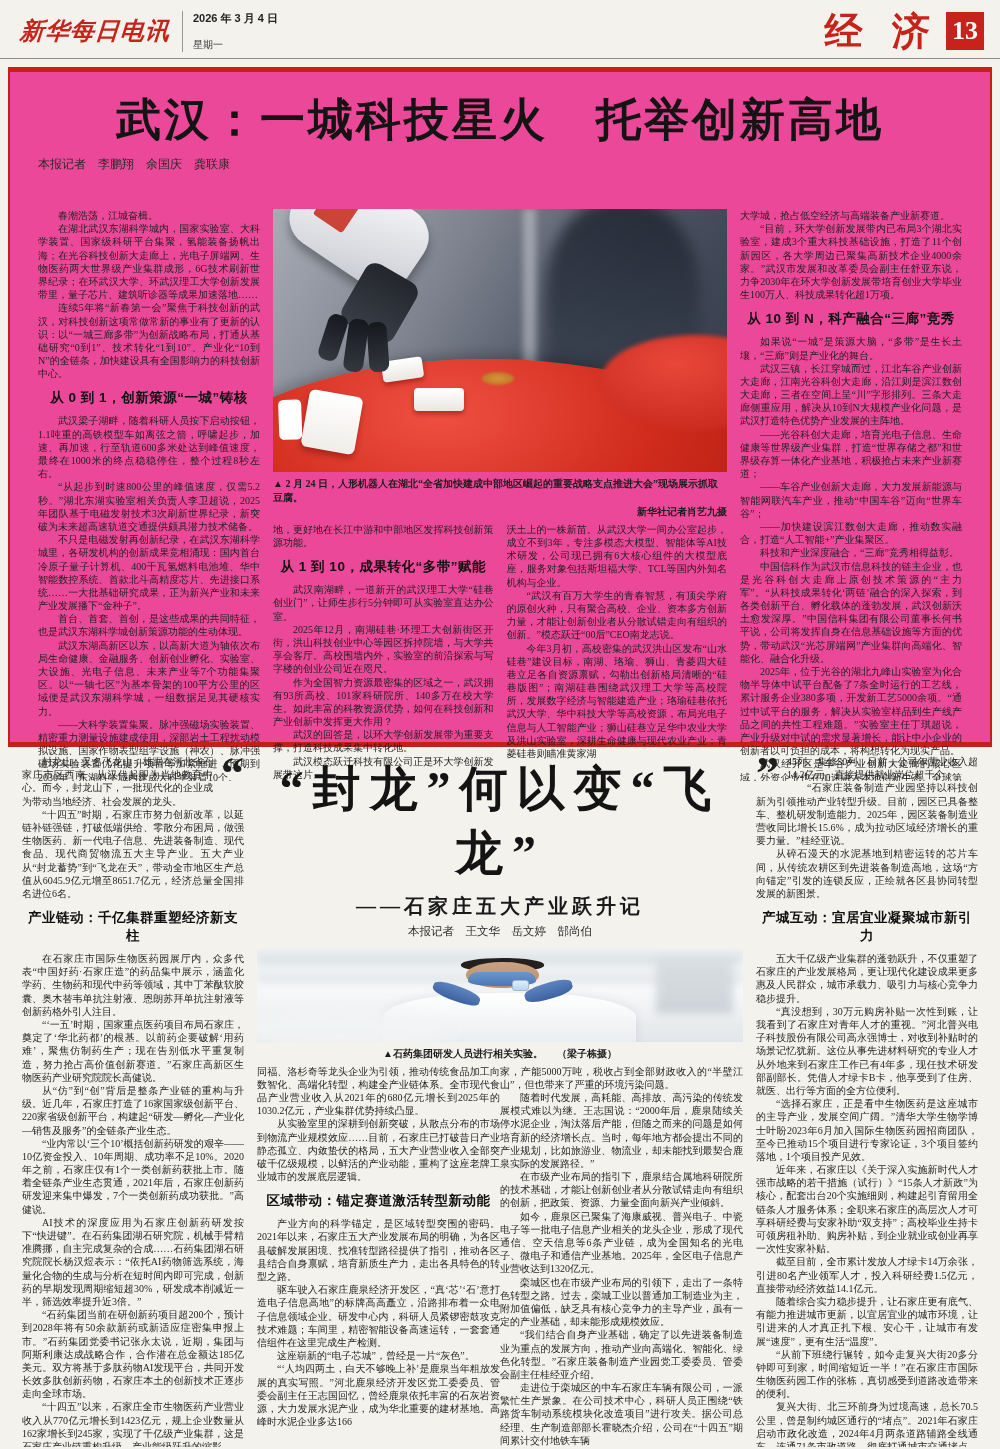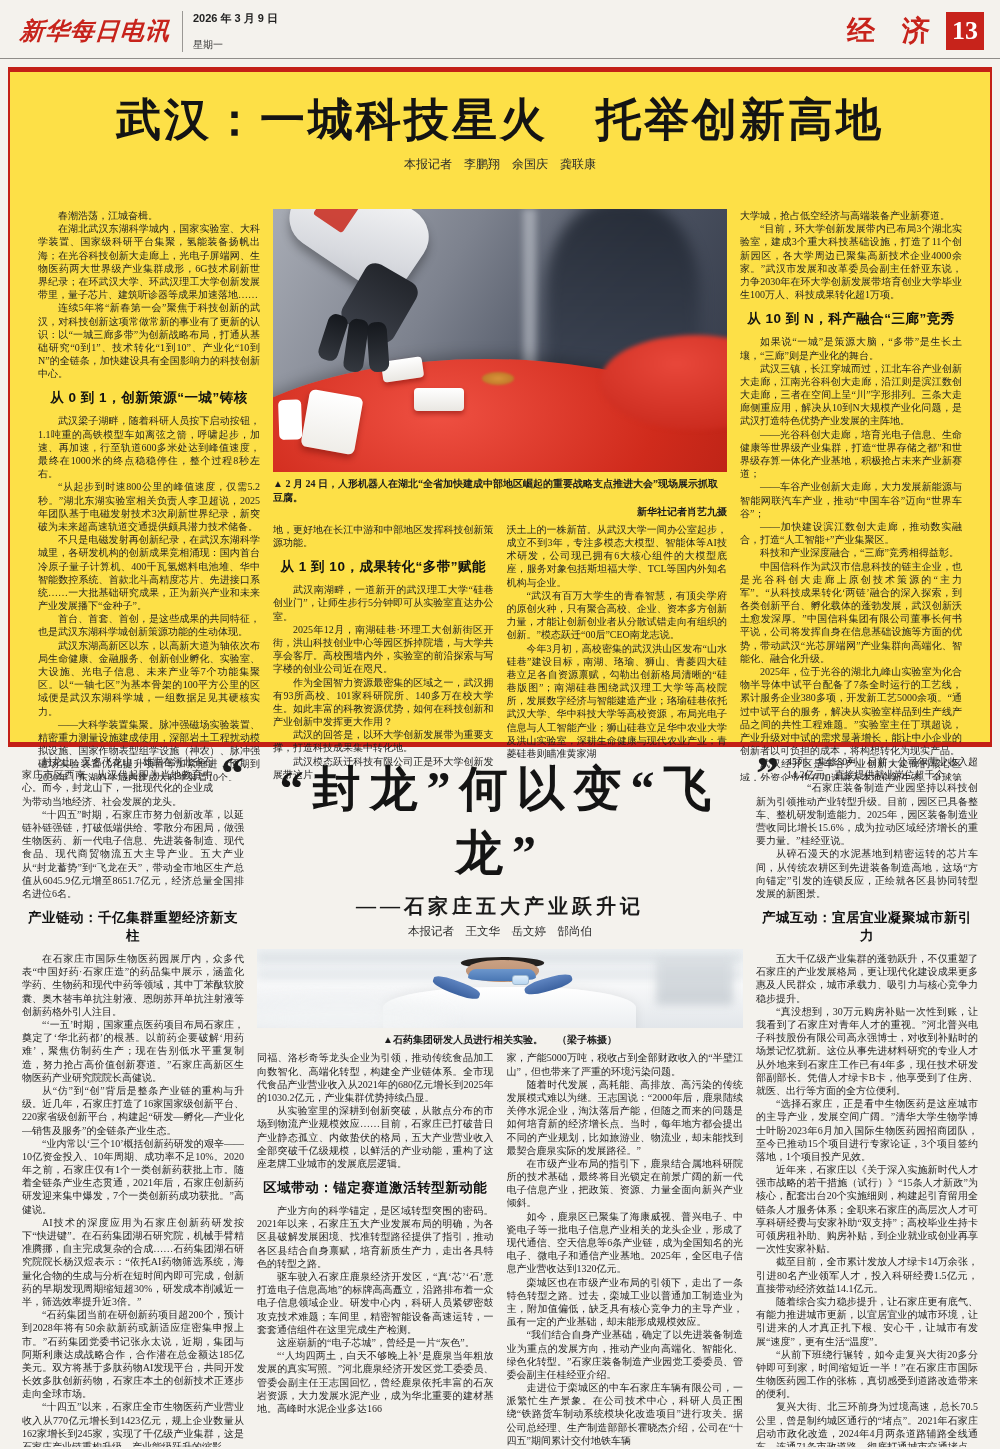--- a/index.html
+++ b/index.html
@@ -5,28 +5,28 @@
   html,body{margin:0;padding:0;background:#e8e6e1;}
   .page{position:relative;width:1000px;height:1449px;margin:0 auto;background:#f4f2ed;
         font-family:"Liberation Serif","DejaVu Serif",serif;color:#1f1f1f;overflow:hidden;box-sizing:border-box;}
   
   .masthead{display:flex;align-items:center;padding:10px 16px 6px 20px;border-bottom:1px solid #8f8d89;height:42px;}
   .logo{color:#c7231b;font-weight:bold;font-size:24px;font-style:italic;letter-spacing:1px;transform:skewX(-4deg);white-space:nowrap;}
   .date-block{border-left:1px solid #9a9894;margin-left:12px;padding-left:10px;font-family:"Liberation Sans",sans-serif;}
   .date-line{font-size:11px;color:#222;font-weight:bold;}
   .weekday{font-size:10px;color:#333;margin-top:12px;}
   .mast-right{margin-left:auto;display:flex;align-items:center;}
-  .section-label{color:#c7231b;font-size:28px;font-weight:bold;letter-spacing:10px;margin-right:6px;}
+  .section-label{color:#c7231b;font-size:38px;font-weight:bold;letter-spacing:10px;margin-right:6px;}
   .page-num{width:38px;height:38px;background:#c7231b;color:#fff;font-size:26px;font-weight:bold;
             display:flex;align-items:center;justify-content:center;font-family:"Liberation Serif",serif;text-align:right;}
   
   .a1{margin:8px 8px 0;border:2px solid #c32017;border-top-width:5px;border-bottom-width:5px;
-      padding:10px 28px 6px;height:680px;box-sizing:border-box;background:#fde047;}
+      padding:10px 28px 6px;height:680px;box-sizing:border-box;background:#ec4899;}
   .a1 h1{margin:8px 0 6px;text-align:center;font-size:45px;font-weight:900;letter-spacing:3px;color:#141414;}
-  .byline{text-align:center;font-size:12px;color:#2a2a2a;margin:2px 0 12px;font-family:Liberation Mono, monospace;}
+  .byline{font-size:12px;color:#2a2a2a;margin:2px 0 12px;font-family:Liberation Mono, monospace;}
   .a1-body{display:grid;grid-template-columns:222px 1fr 222px;gap:13px;margin-top:36px;}
   .a1-col{height:572px;overflow:hidden;}
   .a1-mid{height:572px;overflow:hidden;display:flex;flex-direction:column;}
   .a1-inner{display:grid;grid-template-columns:1fr 1fr;gap:13px;flex:1;margin-top:4px;}
   .a1-inner>div{overflow:hidden;}
   
   .para{margin:0;text-indent:2em;text-align:justify;font-size:10px;line-height:1.32;}
   .para.cont{text-indent:0;}
   .subhead{margin:9px 0 7px;text-align:center;font-size:13.5px;font-weight:bold;letter-spacing:.5px;
            font-family:"Liberation Sans","DejaVu Sans",sans-serif;color:#111;}
@@ -55,21 +55,21 @@
          border-radius:6px;transform:rotate(10deg);box-shadow:0 4px 6px rgba(100,10,5,.45);}
   .p1-fu::after{content:"";position:absolute;left:-48%;top:24%;width:42%;height:70%;background:#fff;border-radius:5px;transform:rotate(-12deg);}
   .p1-gold{position:absolute;left:46%;top:62%;width:7%;height:5%;background:radial-gradient(#d8a93c,#a97b1f);border-radius:50%;opacity:.8;filter:blur(1px);}
   
   .a2{margin:8px 22px 0;display:grid;grid-template-columns:222px 1fr 222px;gap:13px;}
   .a2-col{height:692px;overflow:hidden;}
   .a2-mid{height:692px;overflow:hidden;display:flex;flex-direction:column;}
   .a2-head h2{margin:2px 0 0;text-align:center;font-size:48px;font-weight:900;letter-spacing:9px;color:#141414;}
   .a2-sub{text-align:center;font-size:20px;font-weight:bold;letter-spacing:4px;margin:8px 0 4px;color:#1a1a1a;}
   .a2-byline{text-align:center;font-size:11.5px;color:#2a2a2a;margin:2px 0 10px;font-family:"Liberation Sans",sans-serif;}
-  .a2-inner{display:grid;grid-template-columns:1fr 1fr;gap:13px;flex:1;margin-top:4px;}
+  .a2-inner{display:grid;grid-template-columns:1fr 1fr;flex:1;margin-top:4px;}
   .a2-inner>div{overflow:hidden;}
   .bigquote{font-family:"Liberation Serif",serif;font-size:46px;font-weight:bold;line-height:.75;color:#1d1d1d;}
   .bq-open{float:right;margin:2px 0 2px 8px;}
   .bq-close{float:left;margin:2px 8px 2px 0;}
   .cap2{display:flex;justify-content:center;gap:14px;}
   
   .photo2{position:relative;height:270px;overflow:hidden;background:linear-gradient(180deg,#eef1f3,#f7f8f9 45%,#e2e6ea);}
   .p2-shelf{position:absolute;left:0;top:6%;width:100%;height:10%;background:#cfd6db;filter:blur(5px);opacity:.7;}
   .p2-shelf2{position:absolute;left:0;top:28%;width:100%;height:8%;background:#d5dbe0;filter:blur(5px);opacity:.7;}
   .p2-body{position:absolute;left:26%;bottom:-6%;width:52%;height:58%;background:linear-gradient(#ffffff,#e9ecef);
@@ -85,21 +85,21 @@
   .p2-eq{position:absolute;right:2%;top:10%;width:16%;height:60%;background:linear-gradient(#d7dce0,#c3cad0);filter:blur(4px);opacity:.8;}
 </style>
 </head>
 <body>
 
 <div class="page">
 
   <div class="masthead">
     <div class="logo">新华每日电讯</div>
     <div class="date-block">
-      <div class="date-line">2026 年 3 月 9 日</div>
+      <div class="date-line">2026 年 3 月 4 日</div>
       <div class="weekday">星期一</div>
     </div>
     <div class="mast-right">
       <div class="section-label">经 济</div>
       <div class="page-num">13</div>
     </div>
   </div>
 
   <div class="a1">
     <h1>武汉：一城科技星火　托举创新高地</h1>
@@ -216,21 +216,21 @@
             <p class="para">从实验室里的深耕到创新突破，从散点分布的市场到物流产业规模效应……目前，石家庄已打破昔日产业静态孤立、内敛蛰伏的格局，五大产业营业收入全部突破千亿级规模，以鲜活的产业动能，重构了这座老牌工业城市的发展底层逻辑。</p>
             <h3 class="subhead">区域带动：锚定赛道激活转型新动能</h3>
             <p class="para">产业方向的科学锚定，是区域转型突围的密码。2021年以来，石家庄五大产业发展布局的明确，为各区县破解发展困境、找准转型路径提供了指引，推动各区县结合自身禀赋，培育新质生产力，走出各具特色的转型之路。</p>
             <p class="para">驱车驶入石家庄鹿泉经济开发区，“真‘芯’‘石’意打造电子信息高地”的标牌高高矗立，沿路排布着一众电子信息领域企业。研发中心内，科研人员紧锣密鼓攻克技术难题；车间里，精密智能设备高速运转，一套套通信组件在这里完成生产检测。</p>
             <p class="para">这座崭新的“电子芯城”，曾经是一片“灰色”。</p>
             <p class="para">“‘人均四两土，白天不够晚上补’是鹿泉当年粗放发展的真实写照。”河北鹿泉经济开发区党工委委员、管委会副主任王志国回忆，曾经鹿泉依托丰富的石灰岩资源，大力发展水泥产业，成为华北重要的建材基地。高峰时水泥企业多达166</p>
           </div>
         <div>
             <p class="para cont">家，产能5000万吨，税收占到全部财政收入的“半壁江山”，但也带来了严重的环境污染问题。</p>
             <p class="para">随着时代发展，高耗能、高排放、高污染的传统发展模式难以为继。王志国说：“2000年后，鹿泉陆续关停水泥企业，淘汰落后产能，但随之而来的问题是如何培育新的经济增长点。当时，每年地方都会提出不同的产业规划，比如旅游业、物流业，却未能找到最契合鹿泉实际的发展路径。”</p>
-            <p class="para">在市级产业布局的指引下，鹿泉结合属地科研院所的技术基础，最终将目光锁定在前景广阔的新一代电子信息产业，把政策、资源、力量全面向新兴产业倾斜。</p>
+            <p class="para">在市级产业布局的指引下，鹿泉结合属地科研院所的技术基础，才能让创新创业者从分散试错走向有组织的创新，把政策、资源、力量全面向新兴产业倾斜。</p>
             <p class="para">如今，鹿泉区已聚集了海康威视、普兴电子、中瓷电子等一批电子信息产业相关的龙头企业，形成了现代通信、空天信息等6条产业链，成为全国知名的光电子、微电子和通信产业基地。2025年，全区电子信息产业营收达到1320亿元。</p>
             <p class="para">栾城区也在市级产业布局的引领下，走出了一条特色转型之路。过去，栾城工业以普通加工制造业为主，附加值偏低，缺乏具有核心竞争力的主导产业，虽有一定的产业基础，却未能形成规模效应。</p>
             <p class="para">“我们结合自身产业基础，确定了以先进装备制造业为重点的发展方向，推动产业向高端化、智能化、绿色化转型。”石家庄装备制造产业园党工委委员、管委会副主任桂经亚介绍。</p>
             <p class="para">走进位于栾城区的中车石家庄车辆有限公司，一派繁忙生产景象。在公司技术中心，科研人员正围绕“铁路货车制动系统模块化改造项目”进行攻关。据公司总经理、生产制造部部长霍晓杰介绍，公司在“十四五”期间累计交付地铁车辆</p>
           </div>
       </div>
     </div>
     <div class="a2-col">
       <span class="bigquote bq-close">”</span>
       <div>

